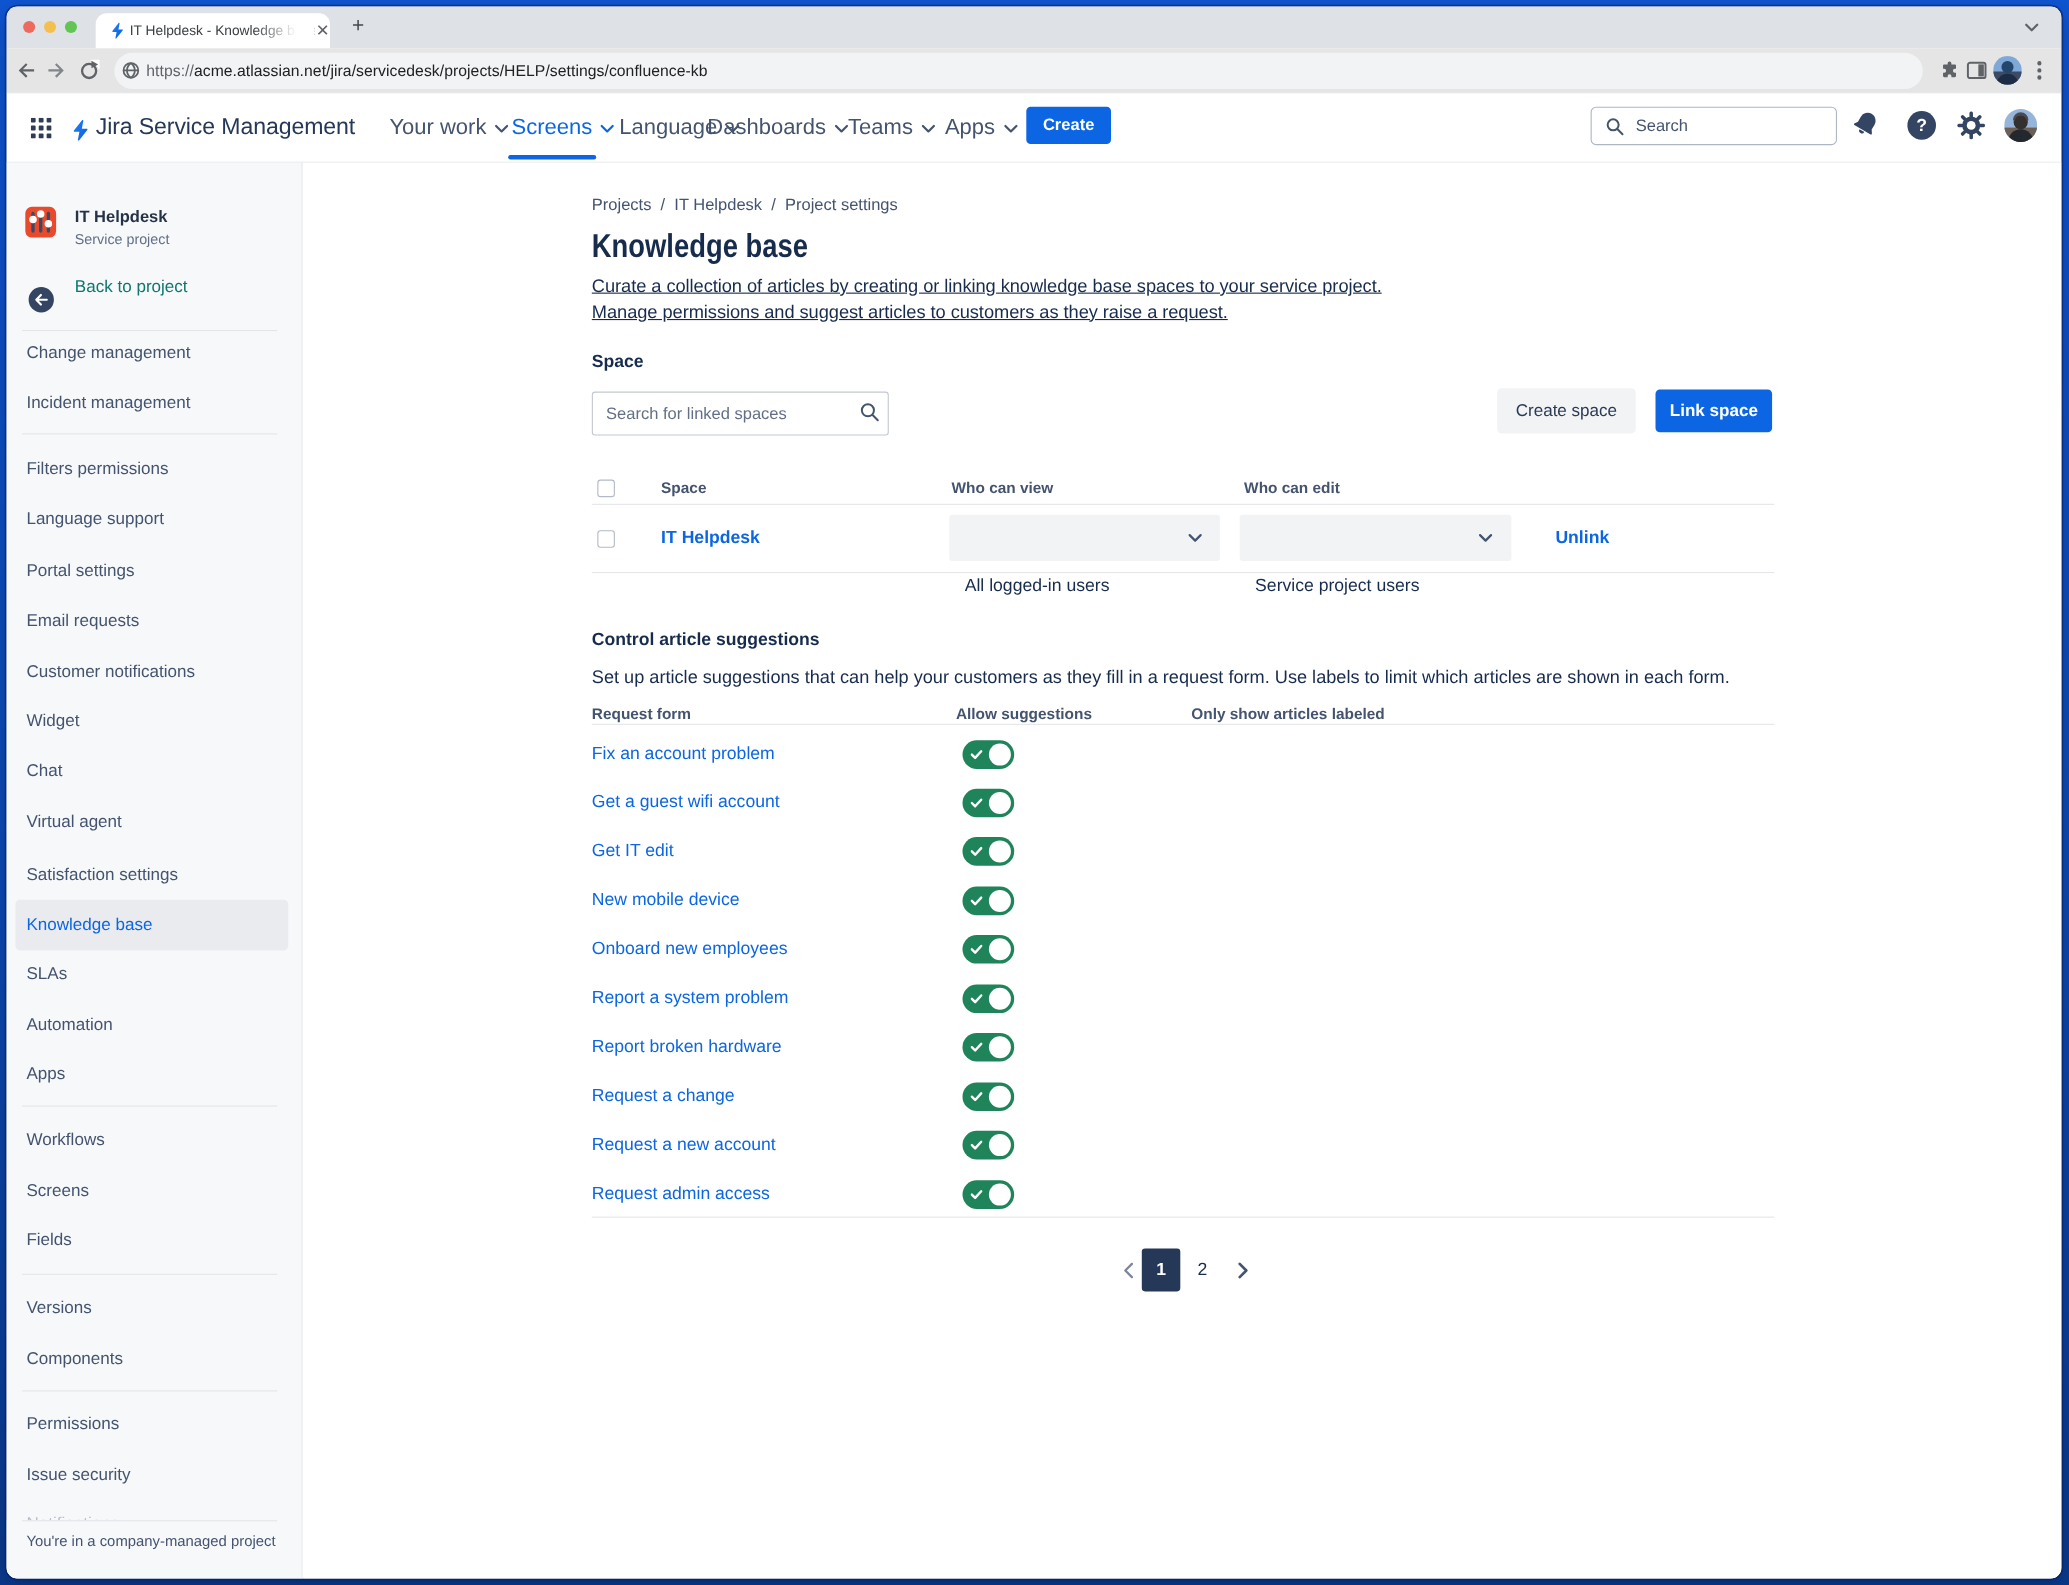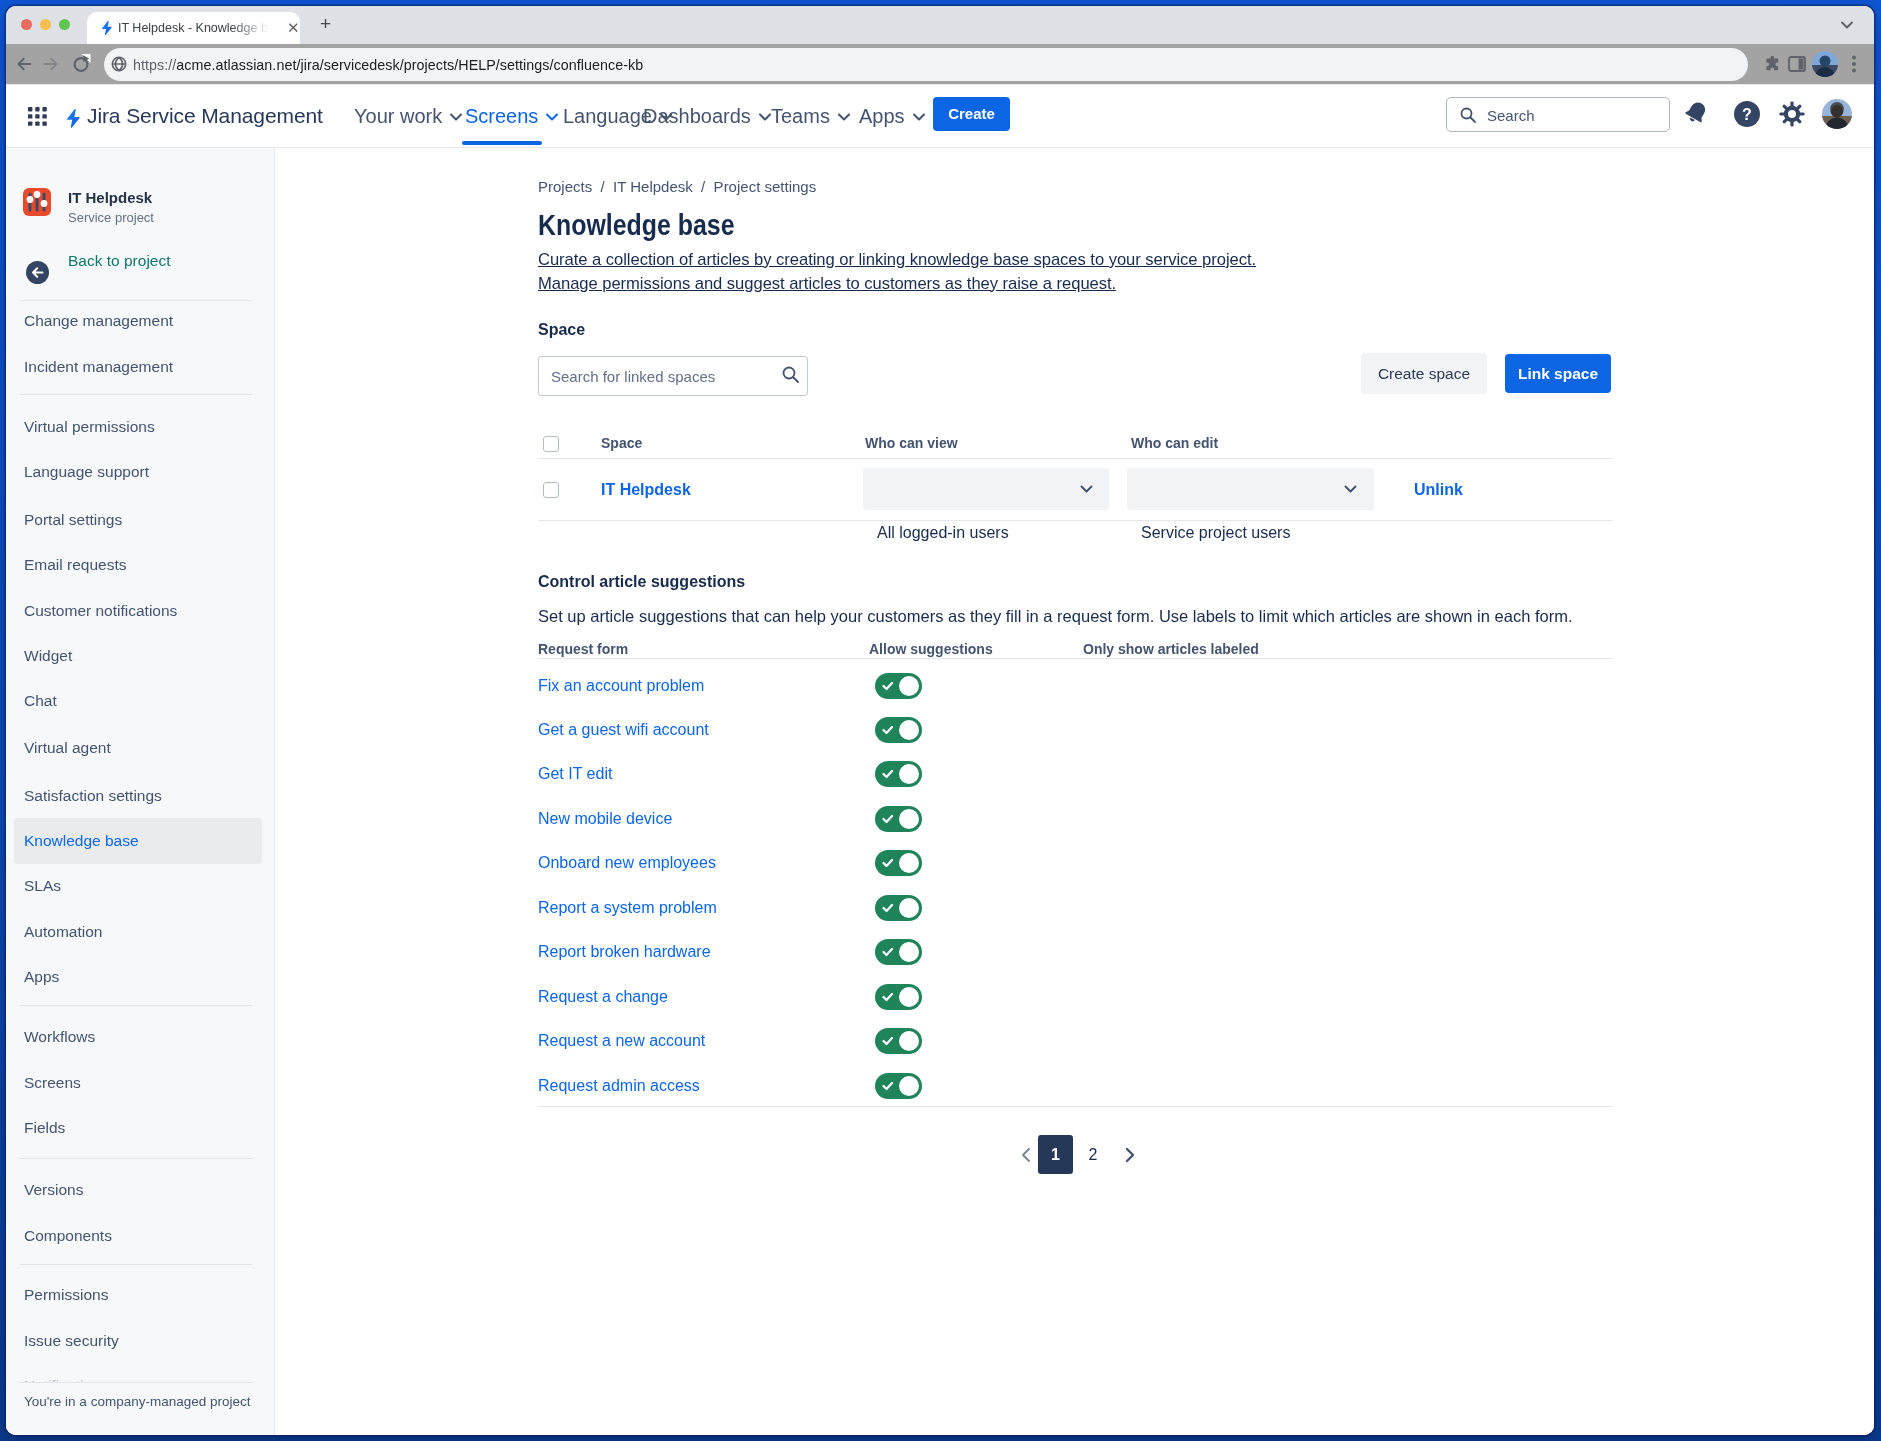--- a/index.html
+++ b/index.html
@@ -8,21 +8,21 @@
 .vc{transform:translateY(-50%);white-space:nowrap;}
 
 .tabs{position:absolute;left:0;top:0;width:100%;height:38px;background:#dee1e6;}
 .dot{position:absolute;top:13px;width:11px;height:11px;border-radius:50%;}
 .tab{position:absolute;left:81px;top:6px;width:213px;height:32px;background:#fff;border-radius:10px 10px 0 0;}
 .tabtitle{position:absolute;left:31px;top:50%;transform:translateY(-50%);font-size:12.5px;color:#3c4043;white-space:nowrap;overflow:hidden;width:168px;}
 .tabfade{position:absolute;left:144px;top:4px;width:55px;height:24px;background:linear-gradient(90deg,rgba(255,255,255,0),#fff 70%);}
 .tabx{position:absolute;left:200px;top:50%;transform:translateY(-50%);font-size:15px;color:#5f6368;}
 .newtab{position:absolute;left:314px;top:7px;font-size:19px;color:#45494d;font-weight:400;}
 
-.urlrow{position:absolute;left:0;top:38px;width:100%;height:41px;background:#a3a3a3;border-bottom:1px solid #e8eaed;}
+.urlrow{position:absolute;left:0;top:38px;width:100%;height:41px;background:#e5e5e5;border-bottom:1px solid #e8eaed;}
 .pill{position:absolute;left:98px;top:4px;width:1644px;height:33px;border-radius:17px;background:#f1f3f4;}
 .url{position:absolute;left:29px;top:50%;transform:translateY(-50%);font-size:14.3px;color:#202124;letter-spacing:.05px;}
 .url .lt{color:#5f6368;}
 
 .appnav{position:absolute;left:0;top:79px;width:100%;height:63px;background:#fff;border-bottom:1px solid #e5e7ea;}
 .navitem{position:absolute;top:50%;transform:translateY(-50%);font-size:20px;color:#44546e;font-weight:500;white-space:nowrap;display:flex;align-items:center;gap:7px;}
 .logotext{font-size:21px;color:#253858;font-weight:500;letter-spacing:-.1px;}
 .createbtn{position:absolute;left:927px;top:12px;width:77px;height:34px;background:#0c66e4;border-radius:4px;color:#fff;font-size:15px;font-weight:700;text-align:center;line-height:34px;}
 .navsearch{position:absolute;left:1440px;top:12px;width:224px;height:35px;border:1px solid #adb6c2;border-radius:5px;background:#fff;}
 .navsearch span{position:absolute;left:40px;top:50%;transform:translateY(-50%);font-size:15px;color:#44546e;}
@@ -248,21 +248,21 @@
 <div class="backcirc">
 <svg class="abs" style="left:4px;top:4px" width="15" height="15" viewBox="0 0 15 15">
             <path d="M12.5 7.5 H3 M7.2 3.2 L3 7.5 l4.2 4.3" fill="none" stroke="#fff" stroke-width="2" stroke-linecap="round" stroke-linejoin="round"></path>
           </svg>
 </div>
 <div class="sitem vc" style="left:62px;top:113px;font-weight:400;color:#0f766e">Back to project</div>
 <div class="sdiv" style="top:152px"></div>
 <div class="sitem vc" style="top:173px">Change management</div>
 <div class="sitem vc" style="top:219px">Incident management</div>
 <div class="sdiv" style="top:246px"></div>
-<div class="sitem vc" style="top:279px">Virtual permissions</div>
+<div class="sitem vc" style="top:279px">Filters permissions</div>
 <div class="sitem vc" style="top:324px">Language support</div>
 <div class="sitem vc" style="top:372px">Portal settings</div>
 <div class="sitem vc" style="top:417px">Email requests</div>
 <div class="sitem vc" style="top:463px">Customer notifications</div>
 <div class="sitem vc" style="top:508px">Widget</div>
 <div class="sitem vc" style="top:553px">Chat</div>
 <div class="sitem vc" style="top:600px">Virtual agent</div>
 <div class="sitem vc" style="top:648px">Satisfaction settings</div>
 <div class="sel" style="top:670px"></div>
 <div class="sitem vc" style="top:693px;color:#0c66e4">Knowledge base</div>

